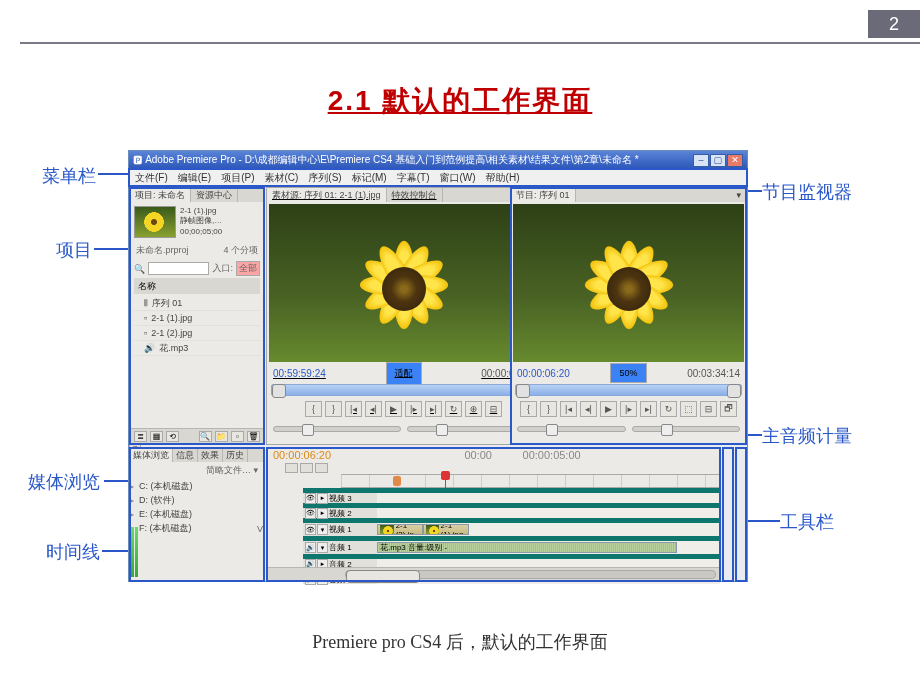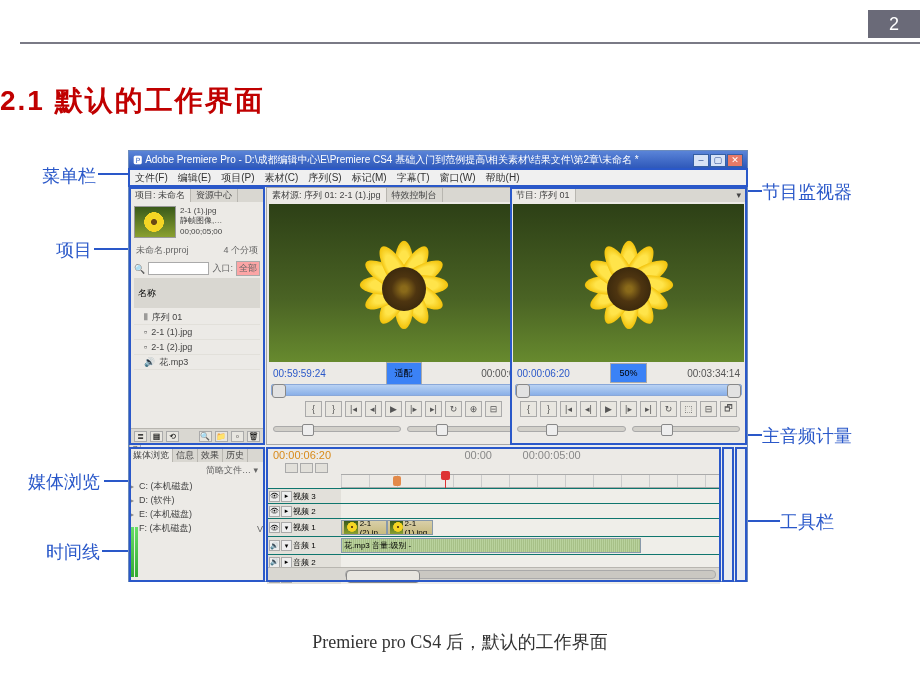--- a/index.html
+++ b/index.html
@@ -1,20 +1,20 @@
 <!DOCTYPE html>
 <html><head>
 <meta charset="utf-8">
 <style>
   * { box-sizing: border-box; margin: 0; padding: 0; }
   body { width: 920px; height: 690px; background: #fff; font-family: "Microsoft YaHei", sans-serif; position: relative; overflow: hidden; }
 
   .slide-number-bar { position: absolute; top: 10px; right: 0; width: 52px; height: 28px; background: #6a6a78; color: #fff; display:flex;align-items:center;justify-content:center;font-size:18px;}
   .top-rule { position:absolute; top:42px; left:20px; right:0; height:2px; background:#7a7a86;}
-  .slide-title { position:absolute; top:82px; width:100%; font-size:28px; font-weight:bold; color:#c00000; letter-spacing:2px;}
+  .slide-title { position:absolute; top:82px; width:100%; text-align:center; font-size:28px; font-weight:bold; color:#c00000; letter-spacing:2px;text-decoration:underline;}
   .sub-caption { position:absolute; bottom:36px; width:100%; text-align:center; font-size:18px; color:#333; font-family:"SimSun",serif;}
 
   .annot { position:absolute; font-size:18px; color:#2a58c9; white-space:nowrap; }
   .annot-line { position:absolute; background:#2a58c9; height:2px; }
 
   
   .pp-window { position:absolute; left:128px; top:150px; width:620px; height:432px; border:1px solid #6b8bbd; background:#e9ecef; font-size:10px; }
   .pp-title { height:18px; background:linear-gradient(#5a84d8,#2c56b8); color:#fff; display:flex; align-items:center; padding:0 4px; font-size:10px; }
   .pp-title .wicons { margin-left:auto; display:flex; gap:1px;}
   .pp-title .wicons span { width:16px;height:13px;background:#d8e3f6;border:1px solid #365fa3;display:flex;align-items:center;justify-content:center;font-size:9px;color:#2a4a90;}
@@ -31,27 +31,27 @@
   .panel-tabs .active{ background:#eceae6; }
 
   .p-project { left:0; top:0; width:136px; height:258px; }
   .proj-thumb { margin:4px; display:flex; gap:4px; }
   .proj-thumb .timg { width:42px;height:32px; background:linear-gradient(#3a5a1a,#8aa030); border:1px solid #999; position:relative;}
   .proj-thumb .timg::after{content:"";position:absolute;left:8px;top:4px;width:22px;height:22px;border-radius:50%;background:radial-gradient(circle,#6a4814 18%,#f5d524 20%,#f5d524 62%,transparent 64%);}
   .proj-info { font-size:8px; color:#444; line-height:1.3;}
   .proj-name { font-size:9px; color:#666; padding:2px 6px; display:flex; justify-content:space-between;gap:20px;}
   .proj-search { margin:2px 4px; display:flex; align-items:center; gap:3px; font-size:9px; color:#666;}
   .proj-search .sbox{ flex:1;height:13px;background:#fff;border:1px solid #aaa;}
-  .proj-head { margin:2px 4px; height:30px; background:#d9d7d1; font-size:9px; padding:0 4px; display:flex;align-items:center;}
+  .proj-head { margin:2px 4px; height:16px; background:#d9d7d1; font-size:9px; padding:0 4px; display:flex;align-items:center;}
   .proj-list { margin:0 4px; }
   .proj-list .row{ height:15px; display:flex; align-items:center; gap:4px; font-size:9px; color:#444; padding-left:10px; border-bottom:1px solid #e2e0da;}
   .proj-bbar{ position:absolute;bottom:0;left:0;right:0;height:16px;background:#d9d7d1;border-top:1px solid #b8b6b0;display:flex;align-items:center;gap:3px;padding:0 4px;}
   .proj-bbar span{width:13px;height:11px;border:1px solid #aaa;background:#e8e6e0;font-size:8px;display:flex;align-items:center;justify-content:center;}
 
-  .p-source { left:137px; top:0; width:275px; height:258px; }
+  .p-source { left:137px; top:0; width:275px; height:258px;text-decoration:underline; }
   .p-program{ left:381px; top:0; width:237px; bottom:0; height:258px;}
   .monitor { margin:2px; height:158px; background:#000; position:relative; overflow:hidden;}
   .sunflower{ position:absolute; inset:0; background:linear-gradient(#2d4016 0%,#4a6324 60%,#678a2e 100%);}
   .petal{position:absolute;width:20px;height:48px;background:radial-gradient(ellipse at center,#ffe44a 40%,#f2c20a 70%,#d8a608 100%);border-radius:50% 50% 50% 50%/60% 60% 40% 40%;left:50%;top:50%;transform-origin:center 92%;}
   .flower-center{position:absolute;left:50%;top:50%;width:44px;height:44px;margin-left:-22px;margin-top:-16px;border-radius:50%;background:radial-gradient(circle,#8a6a1a 10%,#4e3510 40%,#2c1f0a 100%);}
   .tc-row{height:18px;display:flex;align-items:center;justify-content:space-between;padding:0 6px;font-size:10px;}
   .tc-row .l{color:#2a58c9;} .tc-row .r{color:#555;}
   .tc-sel{font-size:9px;border:1px solid #aaa;padding:4px 8px;background:#3b82f6;}
   .scrubber{height:12px;margin:2px 4px;background:linear-gradient(#b9d2f3,#8ab0e8);border:1px solid #8aa8d8;position:relative;border-radius:2px;}
   .scrubber .cap{position:absolute;top:-1px;width:14px;height:14px;background:#e2e2e2;border:1px solid #888;border-radius:3px;}
@@ -70,21 +70,21 @@
   .p-timeline{ left:137px; top:260px; width:455px; height:135px;}
   .tl-head{height:14px;display:flex;align-items:center;padding:0 6px;font-size:9px;color:#666;justify-content:space-between;}
   .tl-tc{color:#d88a1a;font-size:11px;}
   .tl-ruler{height:14px;margin-left:74px;border-top:1px solid #aaa;border-bottom:1px solid #aaa;position:relative;background:repeating-linear-gradient(90deg,#ccc 0,#ccc 1px,transparent 1px,transparent 28px);}
   .tl-play{position:absolute;left:104px;top:-2px;width:1px;height:100px;background:#d33;}
   .tl-play::before{content:"";position:absolute;left:-4px;top:-2px;width:9px;height:9px;background:#d33;border-radius:2px;}
   .tl-marker{position:absolute;left:52px;top:1px;width:8px;height:10px;background:#e28a4a;border-radius:2px;}
   .tl-toggles{height:12px;margin-left:18px;display:flex;gap:2px;padding:1px 0;}
   .tl-toggles span{width:13px;height:10px;border:1px solid #aaa;background:#e2e0da;}
   .tl-tracks{position:relative;}
-  .track{height:15px;display:flex;border-top:1px solid #0f766e;}
+  .track{height:15px;display:flex;border-top:5px solid #0f766e;margin-left:36px;}
   .track .hdr{width:74px;background:#e2e0da;display:flex;align-items:center;font-size:8px;padding-left:2px;gap:1px;}
   .track .hdr b{width:11px;height:11px;border:1px solid #aaa;background:#eee;display:inline-flex;align-items:center;justify-content:center;font-size:7px;font-weight:normal;}
   .track .lane{flex:1;position:relative;background:#efeee9;padding-left:24px;}
   .clip{position:absolute;top:1px;bottom:1px;border:1px solid #8899aa;font-size:8px;padding:0 2px;display:flex;align-items:center;overflow:hidden;}
   .clip.v{background:linear-gradient(#d8cfa8,#c8bb80);}
   .clip.a{background:repeating-linear-gradient(90deg,#b9d29d 0,#b9d29d 1px,#a7c087 1px,#a7c087 2px);}
   .clip .cimg{width:18px;height:100%;margin-right:2px;background:linear-gradient(#3a5a1a,#8aa030);display:inline-block;position:relative;}
   .clip .cimg::after{content:"";position:absolute;left:3px;top:1px;width:10px;height:10px;border-radius:50%;background:radial-gradient(circle,#6a4814 20%,#f5d524 22%,#f5d524 70%,transparent 72%);}
   .tl-bbar{position:absolute;bottom:0;left:0;right:0;height:14px;background:#d9d7d1;border-top:1px solid #b8b6b0;display:flex;}
   .tl-bbar .scroll{flex:1;margin:2px 4px;height:9px;background:#cac8c2;border:1px solid #aaa;position:relative;border-radius:4px;}

